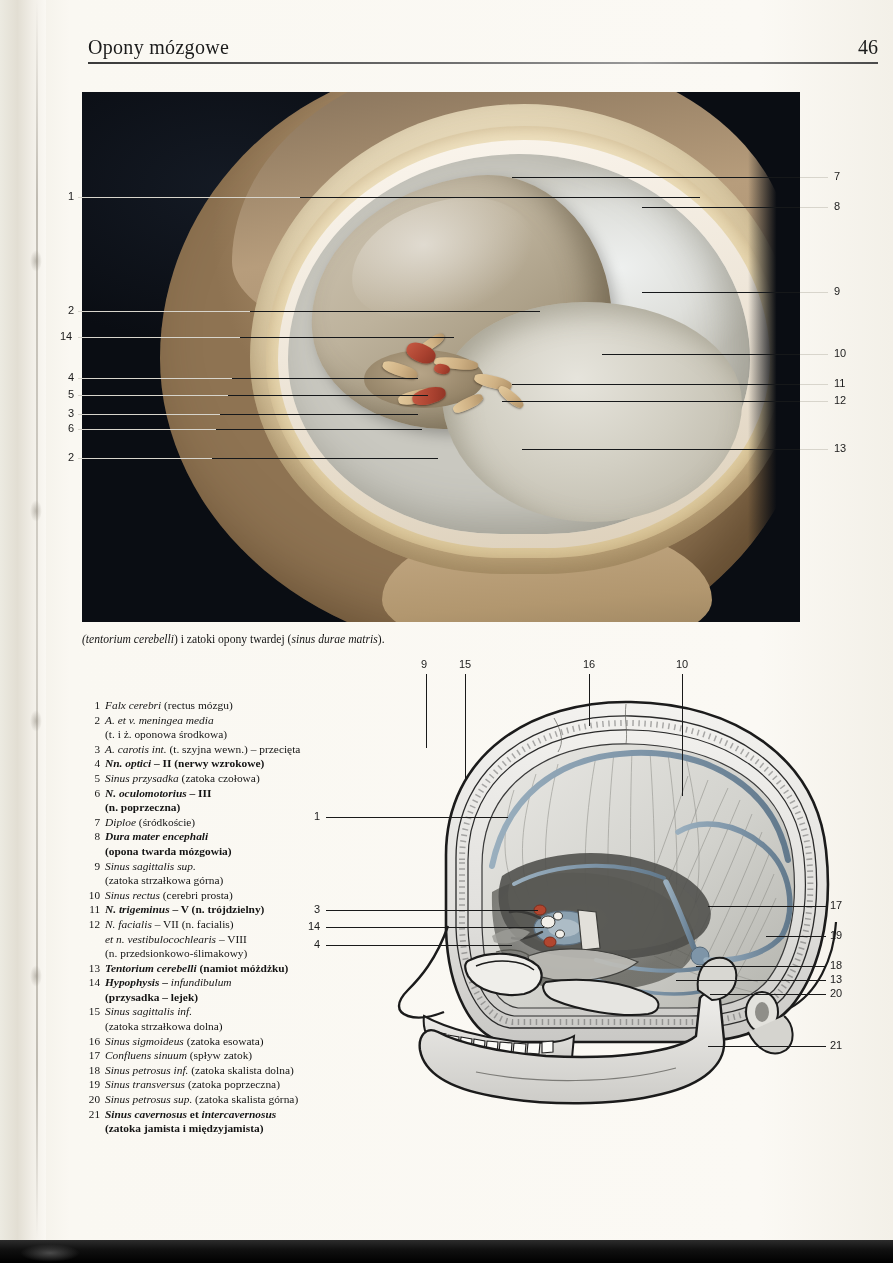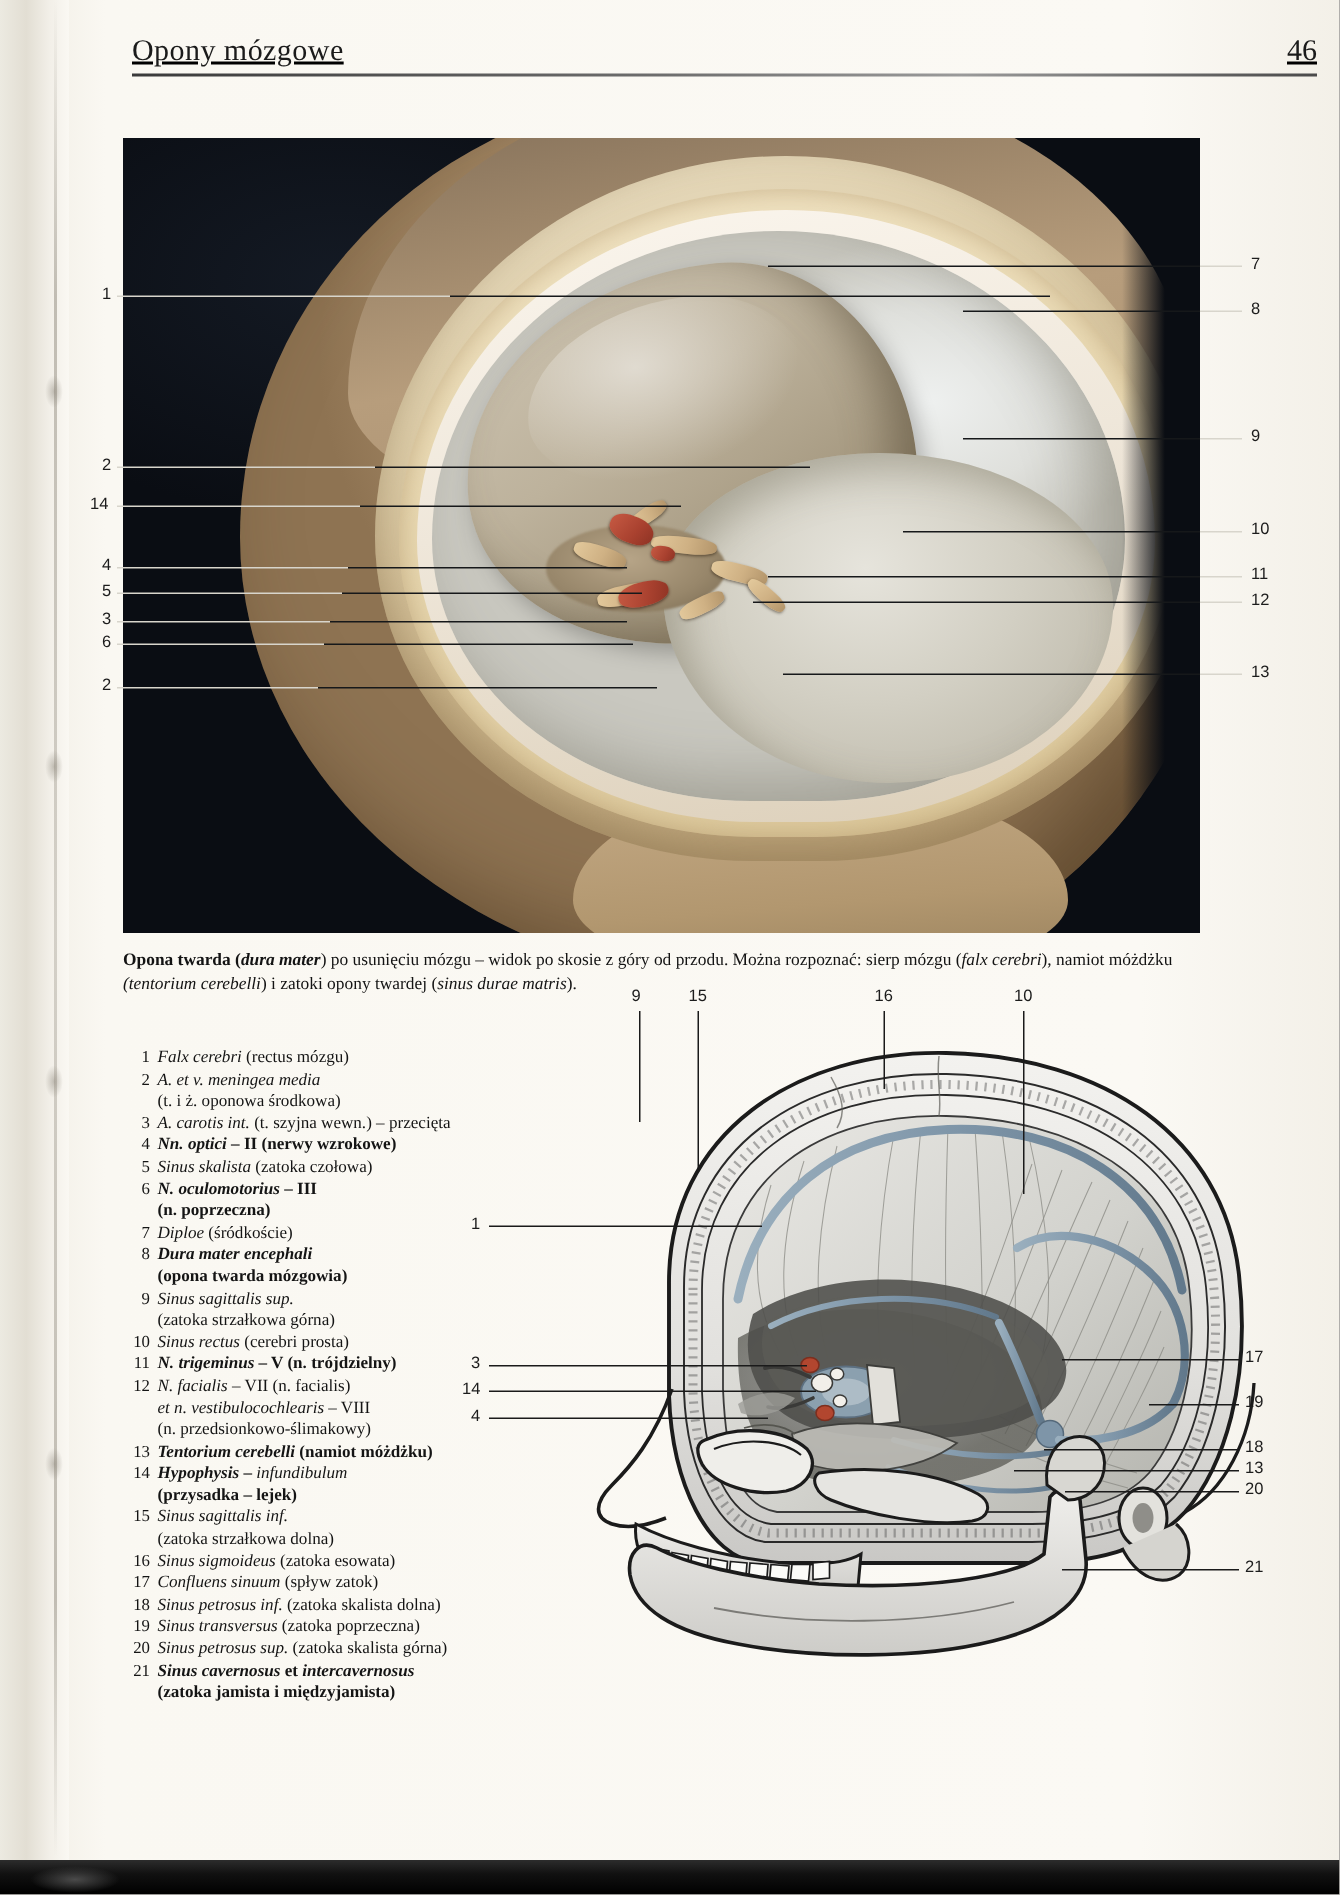--- a/index.html
+++ b/index.html
@@ -28,21 +28,21 @@
   .bottom-edge{
     position:absolute;left:0;bottom:0;width:893px;height:23px;
     background:linear-gradient(180deg,#2c2c2c 0%,#111 40%,#000 100%);
   }
   .bottom-edge:after{
     content:"";position:absolute;left:20px;top:4px;width:60px;height:18px;border-radius:50%;
     background:radial-gradient(ellipse,#4a4a4a,rgba(0,0,0,0) 70%);
   }
 
   
-  .header{position:absolute;left:88px;top:23px;width:790px;text-decoration:underline;}
+  .header{position:absolute;left:88px;top:36px;width:790px;}
   .hdr-row{display:flex;justify-content:space-between;align-items:flex-end;}
   .hdr-title{font-size:20px;letter-spacing:.3px;color:#1b1b1b;}
   .hdr-page{font-size:20px;color:#1b1b1b;}
   .hdr-rule{
     margin-top:3px;height:2px;width:790px;
     background:linear-gradient(90deg,#3a3a3a 0%,#6e6e6e 45%,#9a9a9a 70%,#4a4a4a 100%);
   }
 
   
   .photo-wrap{position:absolute;left:82px;top:92px;width:718px;height:530px;}
@@ -295,23 +295,20 @@
     <div class="ph-num" style="left:752px;top:108px">8</div>
     <div class="ph-num" style="left:752px;top:193px">9</div>
     <div class="ph-num" style="left:752px;top:255px">10</div>
     <div class="ph-num" style="left:752px;top:285px">11</div>
     <div class="ph-num" style="left:752px;top:302px">12</div>
     <div class="ph-num" style="left:752px;top:350px">13</div>
   </div>
 
   <div class="cap-photo">
     <div>
-      <b>Opona twarda (</b><b><i>dura mater</i></b><span>) po usunięciu mózgu – widok po skosie z góry od przodu. Można rozpoznać: sierp mózgu (</span><i>falx cerebri</i><span>), namiot móżdżku</span>
-    </div>
-    <div>
       <i>(tentorium cerebelli</i><span>) i zatoki opony twardej (</span><i>sinus durae matris</i><span>).</span>
     </div>
   </div>
 
   <div class="legend" id="legend-root">
       <div class="lg-row">
         <div class="lg-num">1</div>
         <div class="lg-txt"><span class="it">Falx cerebri</span><span> (rectus mózgu)</span></div>
       </div>
       <div class="lg-row">
@@ -325,21 +322,21 @@
       <div class="lg-row">
         <div class="lg-num">3</div>
         <div class="lg-txt"><span class="it">A. carotis int.</span><span> (t. szyjna wewn.) – przecięta</span></div>
       </div>
       <div class="lg-row">
         <div class="lg-num">4</div>
         <div class="lg-txt"><span class="bd-it">Nn. optici</span><span class="bd"> – II </span><span class="bd">(nerwy wzrokowe)</span></div>
       </div>
       <div class="lg-row">
         <div class="lg-num">5</div>
-        <div class="lg-txt"><span class="it">Sinus skalista</span><span> (zatoka czołowa)</span></div>
+        <div class="lg-txt"><span class="it">Sinus przysadka</span><span> (zatoka czołowa)</span></div>
       </div>
       <div class="lg-row">
         <div class="lg-num">6</div>
         <div class="lg-txt"><span class="bd-it">N. oculomotorius</span><span class="bd"> – III</span></div>
       </div>
       <div class="lg-row">
         <div class="lg-num"></div>
         <div class="lg-txt"><span class="bd">(n. poprzeczna)</span></div>
       </div>
       <div class="lg-row">

